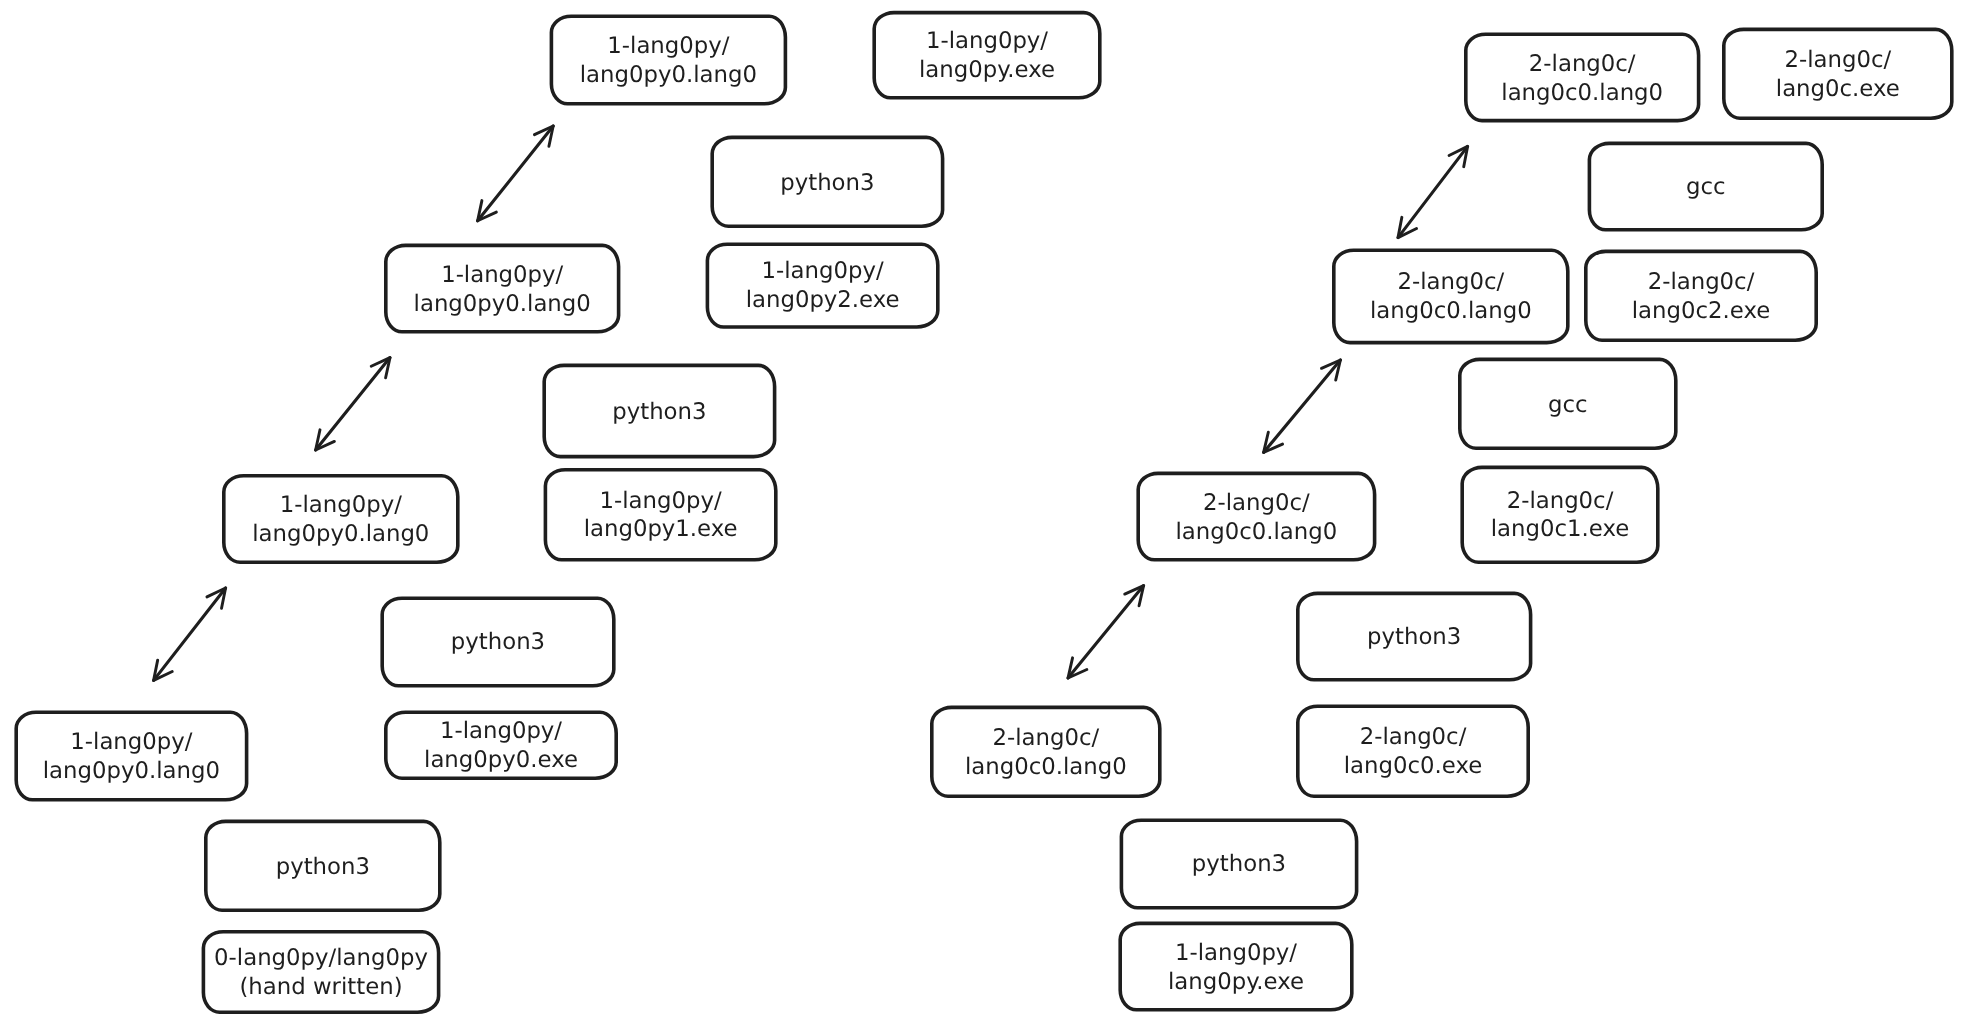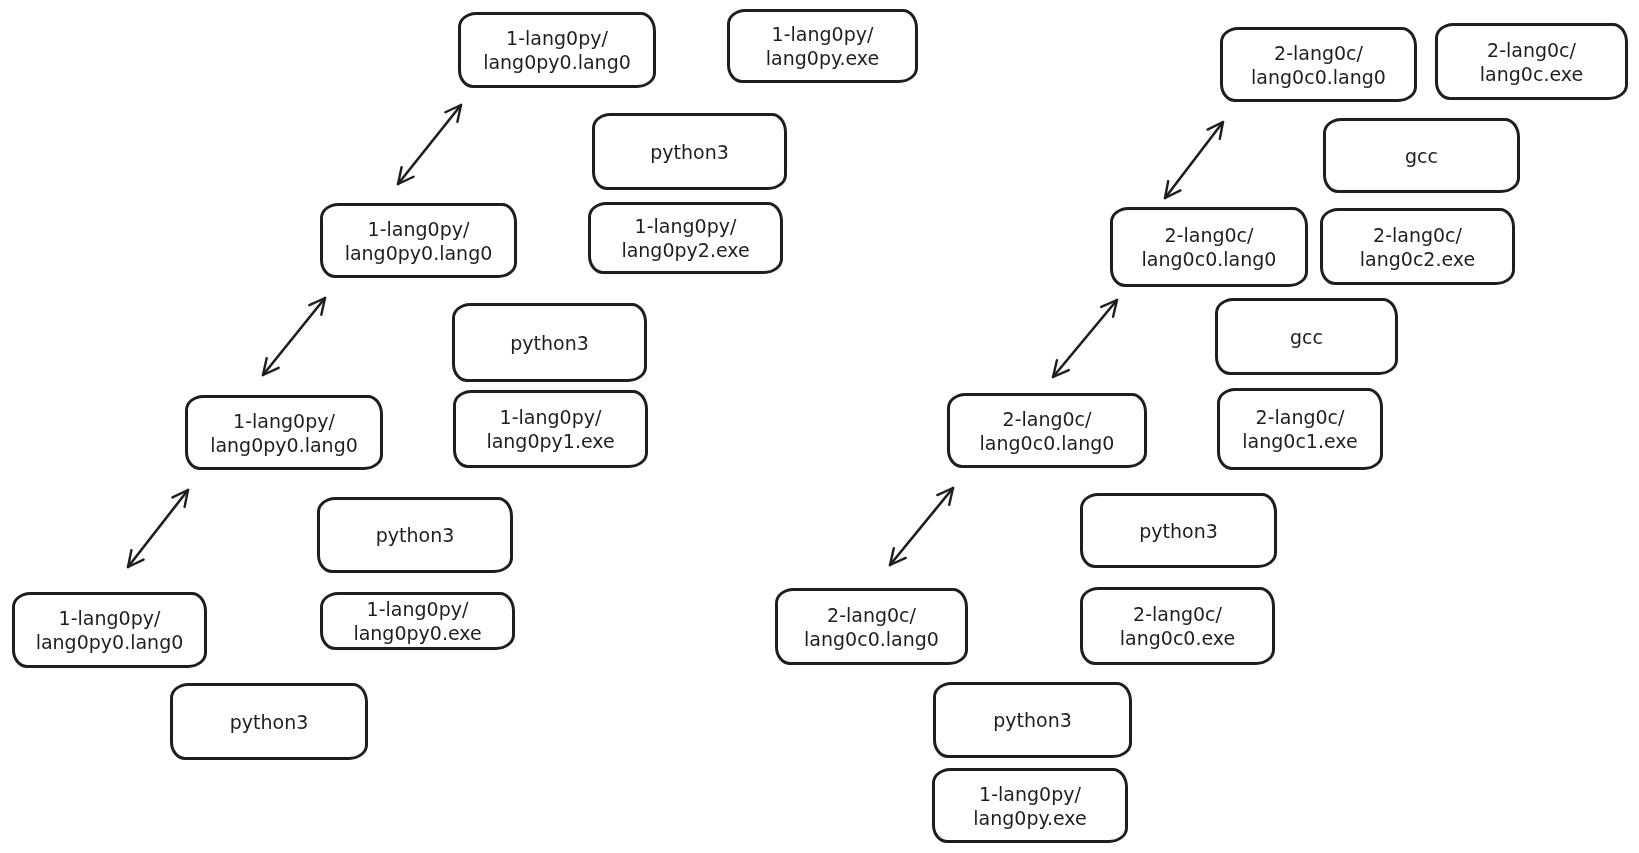--- a/index.html
+++ b/index.html
@@ -88,20 +88,22 @@
 
   <div class="node" style="left:185px; top:395px; width:198px; height:75px">1-lang0py/
 lang0py0.lang0</div>
   <div class="node" style="left:317px; top:497px; width:196px; height:76px">python3</div>
   <div class="node" style="left:320px; top:592px; width:195px; height:58px">1-lang0py/
 lang0py0.exe</div>
 
   <div class="node" style="left:12px;  top:592px; width:195px; height:76px">1-lang0py/
 lang0py0.lang0</div>
   <div class="node" style="left:170px; top:683px; width:198px; height:77px">python3</div>
+  <div class="node" style="left:168px; top:775px; width:199px; height:70px">0-lang0py/lang0py
+(hand written)</div>
 
   <div class="node" style="left:1220px; top:27px;  width:197px; height:75px">2-lang0c/
 lang0c0.lang0</div>
   <div class="node" style="left:1435px; top:23px;  width:193px; height:77px">2-lang0c/
 lang0c.exe</div>
   <div class="node" style="left:1323px; top:118px; width:197px; height:75px">gcc</div>
   <div class="node" style="left:1320px; top:208px; width:195px; height:77px">2-lang0c/
 lang0c2.exe</div>
 
   <div class="node" style="left:1110px; top:207px; width:198px; height:80px">2-lang0c/

